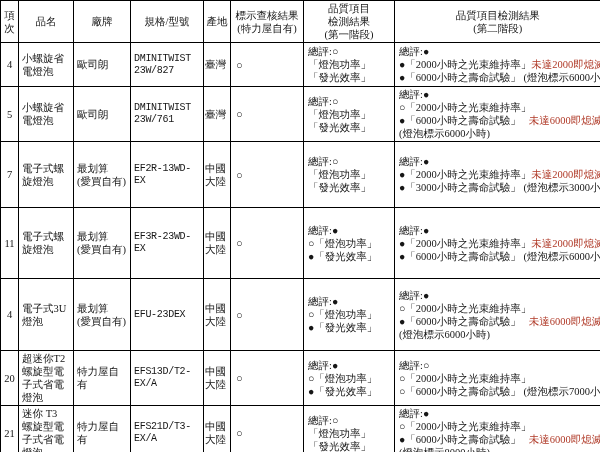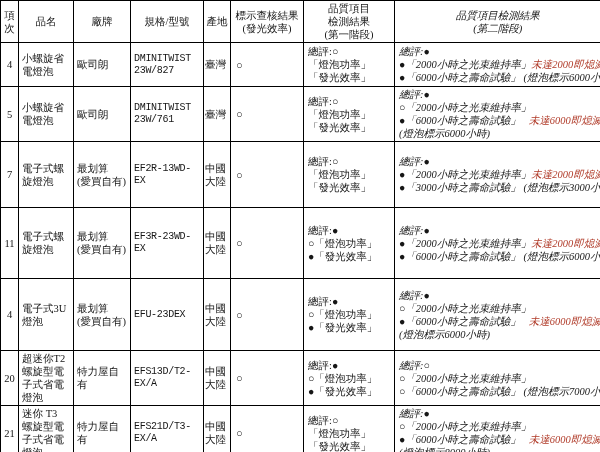--- a/index.html
+++ b/index.html
@@ -8,21 +8,21 @@
   col.w-item{width:18px;}
   col.w-name{width:55px;}
   col.w-brand{width:57px;}
   col.w-model{width:73px;}
   col.w-origin{width:27px;}
   col.w-label{width:73px;}
   col.w-phase1{width:91px;}
   col.w-phase2{width:206px;}
   th,td{border:1px solid #000;padding:1px 3px;vertical-align:middle;overflow:hidden;}
   th{font-weight:normal;text-align:center;white-space:pre-line;line-height:13px;padding:1px 0;}
-  th:last-child,td:last-child{border-right:none;font-style:italic;}
+  th:last-child,td:last-child{border-right:none;}
   thead tr{height:38px;}
   tbody tr:nth-child(1){height:44px;}
   tbody tr:nth-child(2){height:51px;}
   tbody tr:nth-child(3){height:66px;}
   tbody tr:nth-child(4){height:71px;}
   tbody tr:nth-child(5){height:72px;}
   tbody tr:nth-child(6){height:54px;}
   tbody tr:nth-child(7){height:56px;}
   tbody tr:last-child td{border-bottom:2px dotted #000;}
   table{border-top:1px solid #000;border-left:1px solid #000;}
@@ -50,21 +50,21 @@
       <col class="w-phase2">
   </colgroup>
   <thead>
     <tr>
       <th>項次</th>
       <th>品名</th>
       <th>廠牌</th>
       <th>規格/型號</th>
       <th>產地</th>
       <th>標示查核結果
-(發光效率)</th>
+(特力屋自有)</th>
       <th>品質項目
 檢測結果
 (第一階段)</th>
       <th>品質項目檢測結果
 (第二階段)</th>
     </tr>
   </thead>
   <tbody>
       <tr>
         <td class="c-item">4</td>

